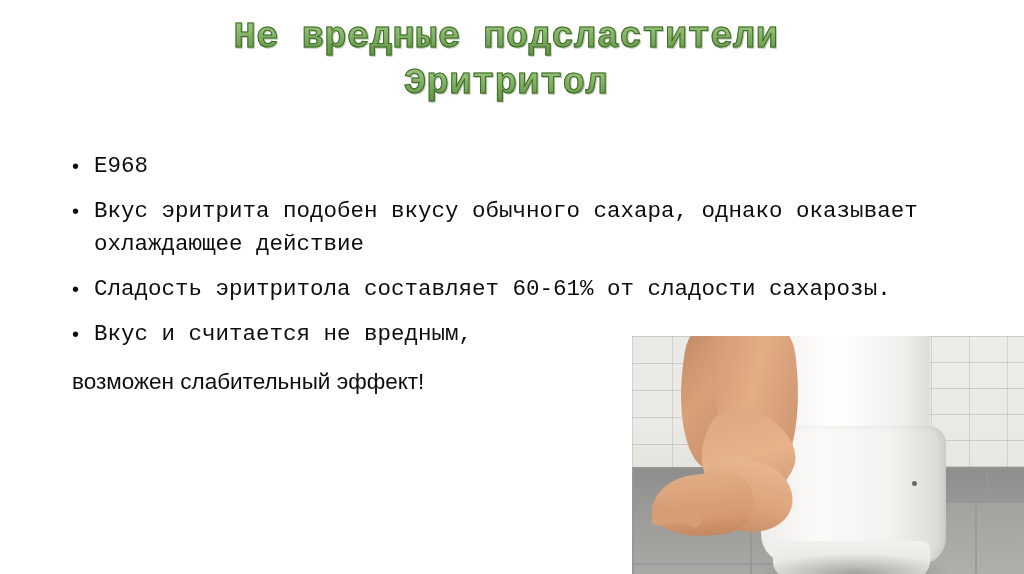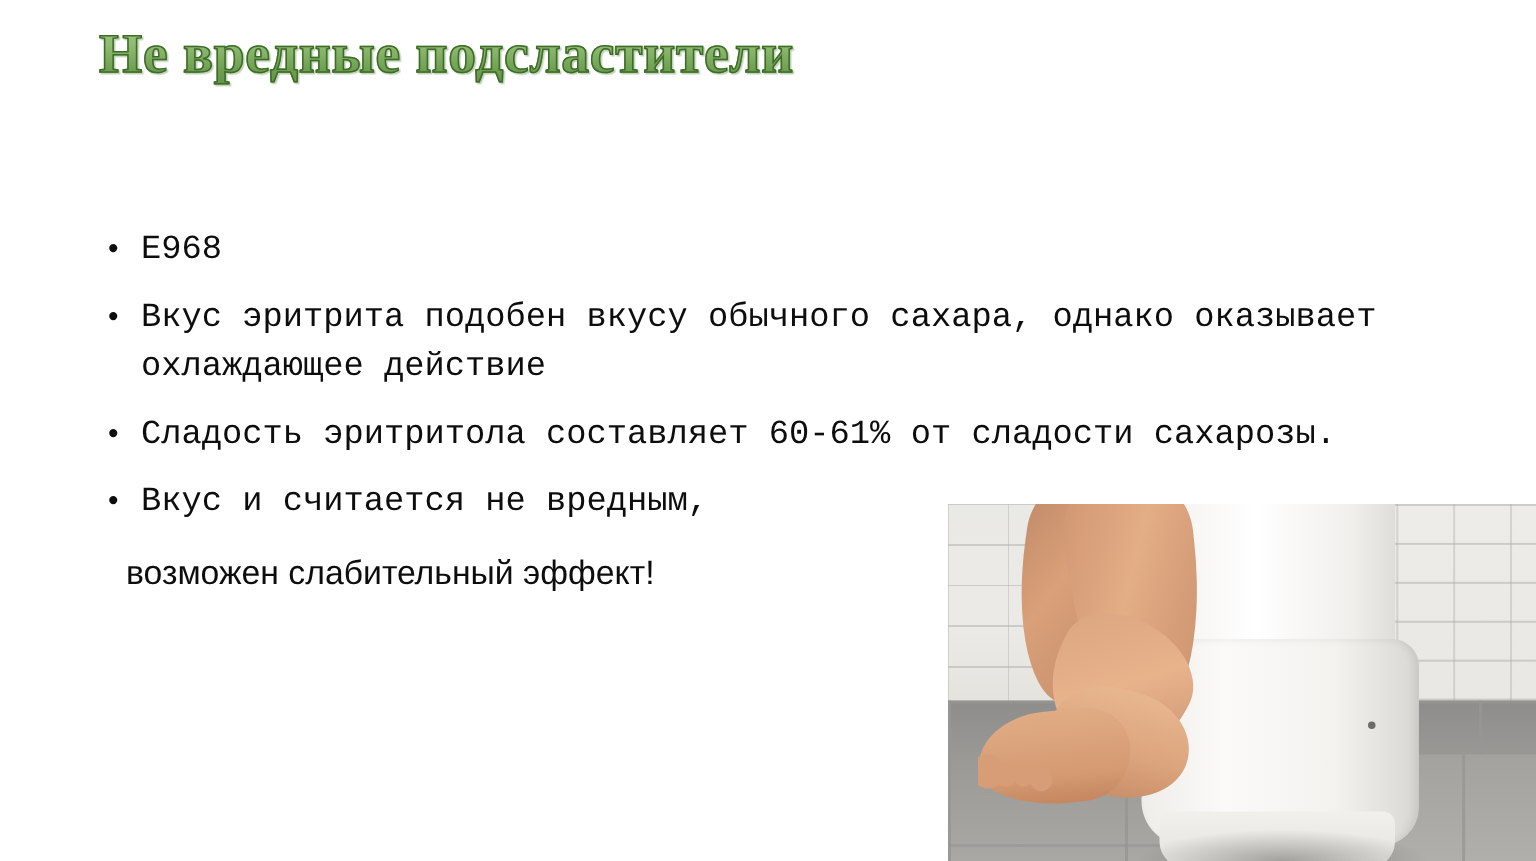--- a/index.html
+++ b/index.html
@@ -22,34 +22,35 @@
   }
 
   
   .title-block {
     position: absolute;
     left: 66px;
     top: 14px;
     width: 880px;
   }
   .title-line {
-    font-family: Liberation Serif, serif;
+    font-family: Liberation Mono, monospace;
     font-weight: bold;
     font-size: 37px;
     line-height: 46px;
     letter-spacing: 0.5px;
     color: #7fab63;
     background: linear-gradient(to bottom, #a8c98e 0%, #8fbb72 35%, #6fa052 70%, #5d8e43 100%);
     -webkit-background-clip: text;
     background-clip: text;
     -webkit-text-fill-color: transparent;
     -webkit-text-stroke: 1px #3d6b28;
     paint-order: stroke fill;
     white-space: nowrap;
     filter: drop-shadow(1px 1px 0 rgba(120,150,100,0.45));
+    text-align: center;
   }
 
   
   .body-block {
     position: absolute;
     left: 72px;
     top: 150px;
     width: 880px;
   }
   .bullet-row {
@@ -73,21 +74,21 @@
     font-family: Liberation Mono, monospace;
   }
   .bullet-row.wide .btext {
     max-width: 840px;
   }
   .plain-row {
     color: #0d0d0d;
     font-size: 22.5px;
     line-height: 33px;
     margin-top: 14px;
-    margin-left: 12px;
+    margin-left: 0px;
   }
 
   
   .photo {
     position: absolute;
     left: 632px;
     top: 336px;
     width: 392px;
     height: 238px;
     overflow: hidden;
@@ -212,20 +213,21 @@
     border-radius: 0 0 50% 50%;
   }
 </style>
 </head>
 <body>
 
 <div class="slide">
 
   <div class="title-block">
     <div class="title-line">Не вредные подсластители</div>
+    <div class="title-line">Эритритол</div>
   </div>
 
   <div class="body-block">
 
     <div class="bullet-row">
       <span class="marker">•</span>
       <span class="btext">E968</span>
     </div>
 
     <div class="bullet-row wide">

